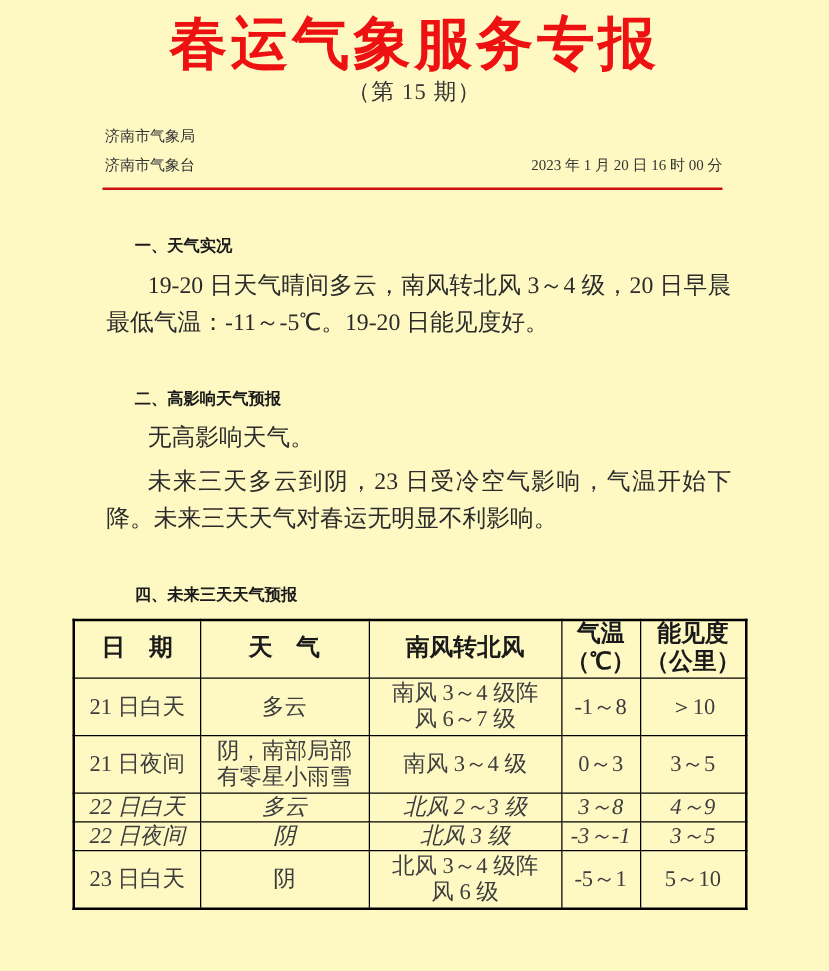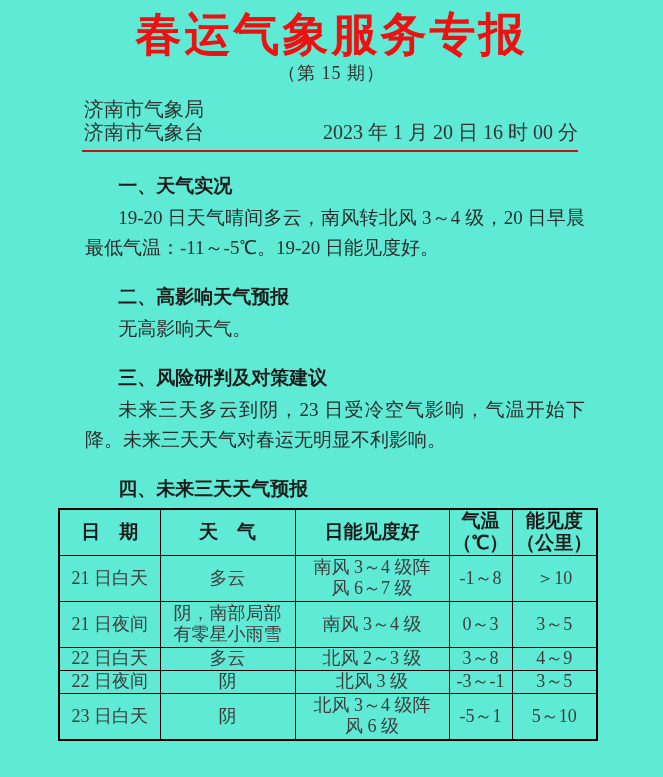--- a/index.html
+++ b/index.html
@@ -1,19 +1,19 @@
 <!DOCTYPE html>
 <html><head>
 <meta charset="utf-8">
 <style>
   html,body { margin:0; padding:0; background:#ffffff; }
   .page {
     position:relative;
     width:663px; height:777px;
-    background:#5eead4;
+    background:#fef9c3;
     font-family:"Liberation Serif", serif;
     color:#222222;
     overflow:hidden;
   }
   .doc-title {
     margin:6px 10px 0 10px;
     text-align:center;
     font-family:"Liberation Sans", sans-serif;
     font-weight:bold;
     font-size:46px;
@@ -23,42 +23,42 @@
   }
   .issue-line {
     text-align:center;
     font-size:18px;
     line-height:22px;
     color:#333333;
     letter-spacing:1px;
   }
   .agency-block {
     margin:14px 85px 0 84px;
-    font-size:20px;
+    font-size:12px;
     line-height:23px;
     color:#333333;
   }
   .agency-row2 {
     display:flex;
     justify-content:space-between;
     align-items:center;
   }
   .red-rule {
     margin:6px 85px 0 82px;
     height:0;
     border-top:2.5px solid #cc1111;
   }
   .content {
     margin:0 78px 0 85px;
   }
   .section-heading {
-    margin-top:21px;
+    margin-top:32px;
     font-family:"Liberation Sans", sans-serif;
     font-weight:bold;
-    font-size:19px;
+    font-size:13px;
     line-height:25px;
     color:#1a1a1a;
     text-indent:1.75em;
   }
   .body-para {
     margin:5px 0 0 0;
     font-size:19px;
     line-height:30px;
     text-align:justify;
     text-indent:1.75em;
@@ -82,21 +82,21 @@
     line-height:1.18;
   }
   .forecast-table th {
     font-weight:bold;
     color:#1a1a1a;
     font-size:19px;
     height:42px;
   }
   .row-tall td { height:45px; }
   .row-mid  td { height:45px; }
-  .row-short td { height:22px; }
+  .row-short td { height:22px;font-style:italic; }
 </style>
 </head>
 <body>
 
 <div class="page">
 
   <div class="doc-title">春运气象服务专报</div>
 
   <div class="issue-line">（第 15 期）</div>
 
@@ -111,38 +111,37 @@
   <div class="red-rule"></div>
 
   <div class="content">
 
     <div class="section-heading">一、天气实况</div>
     <p class="body-para">19-20 日天气晴间多云，南风转北风 3～4 级，20 日早晨最低气温：-11～-5℃。19-20 日能见度好。</p>
 
     <div class="section-heading">二、高影响天气预报</div>
     <p class="body-para">无高影响天气。</p>
 
-    <div class="section-heading">三、风险研判及对策建议</div>
     <p class="body-para">未来三天多云到阴，23 日受冷空气影响，气温开始下降。未来三天天气对春运无明显不利影响。</p>
 
     <div class="section-heading">四、未来三天天气预报</div>
 
     <table class="forecast-table">
       <colgroup>
         <col style="width:101px">
         <col style="width:135px">
         <col style="width:154px">
         <col style="width:63px">
         <col style="width:85px">
       </colgroup>
       <tbody>
           <tr>
         <th>日　期</th>
         <th>天　气</th>
-        <th>日能见度好</th>
+        <th>南风转北风</th>
         <th>气温
 （℃）</th>
         <th>能见度
 （公里）</th>
       </tr>
       <tr class="row-tall">
         <td>21 日白天</td>
         <td>多云</td>
         <td>南风 3～4 级阵
 风 6～7 级</td>

